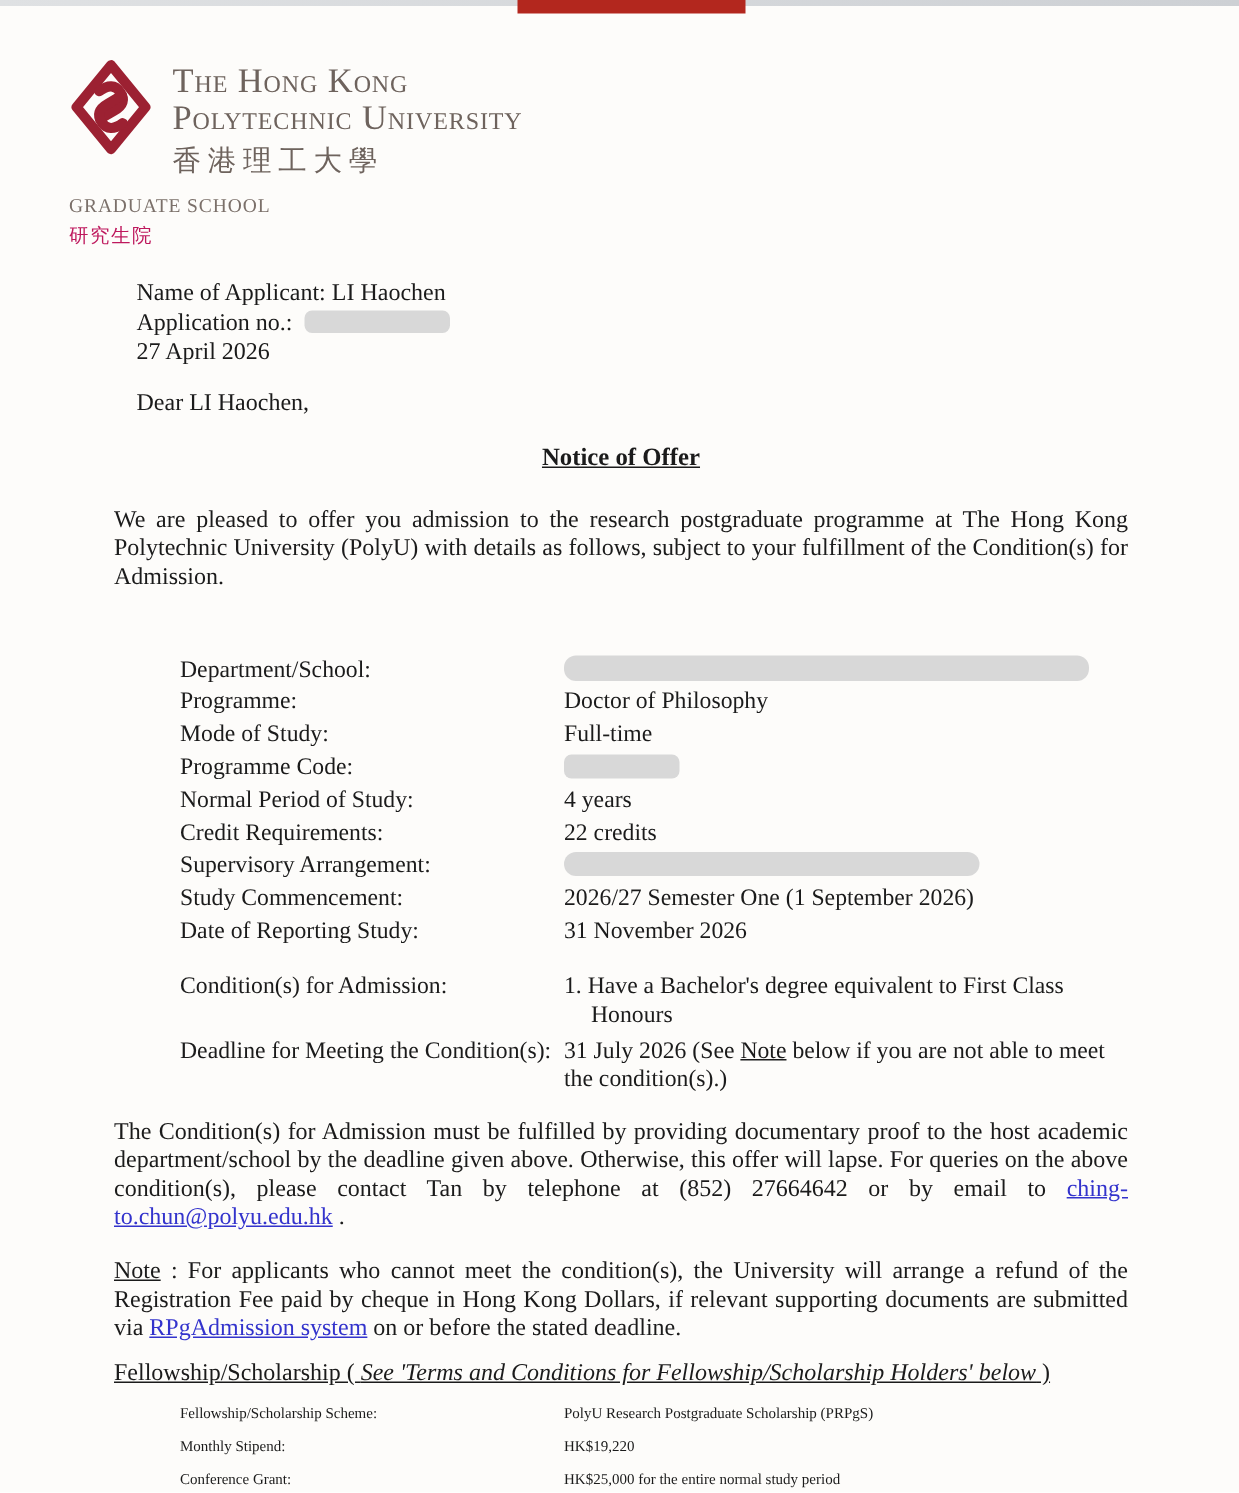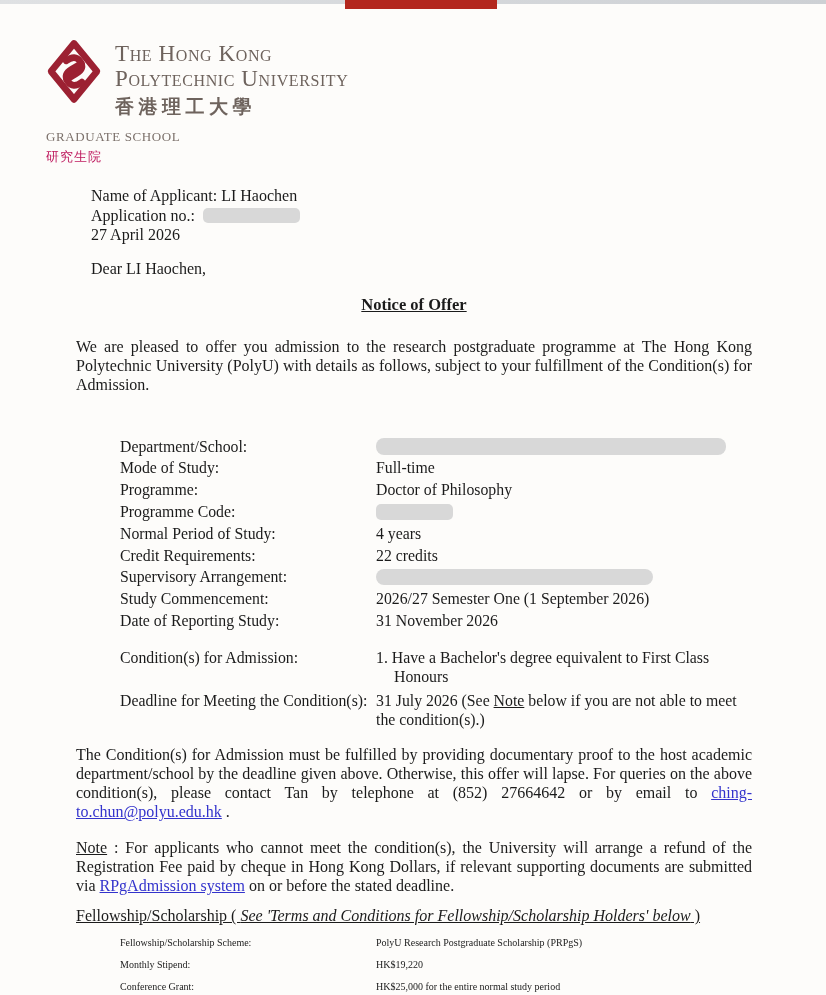--- a/index.html
+++ b/index.html
@@ -23,21 +23,21 @@
   }
   
   .header { position: absolute; top: 38px; left: 46px; }
   .logo-row { display: flex; align-items: flex-start; }
   .logo-mark { width: 56px; height: 68px; flex: none; }
   .logo-text { margin-left: 13px; padding-top: 3px; color: #6e635d; }
   .uni-en {
     font-variant: small-caps;
     font-size: 23px; line-height: 25px; letter-spacing: 0.6px;
   }
-  .uni-zh { font-size: 19px; letter-spacing: 4.5px; margin-top: 3px; color: #6e635d; font-weight: bold; }
+  .uni-zh { font-size: 19px; letter-spacing: 4.5px; margin-top: 3px; color: #6e635d; }
   .unit-en { margin-top: 9px; font-size: 13px; letter-spacing: 0.6px; color: #7b706a; }
   .unit-zh { margin-top: 3px; font-size: 13px; letter-spacing: 1px; color: #be185d;
              font-family: "Liberation Serif", serif; }
   
   .content { position: absolute; left: 76px; top: 186px; width: 676px; font-size: 16px; }
   .addr { margin-left: 15px; line-height: 19.5px; }
   .addr-line { white-space: nowrap; }
   .redact {
     display: inline-block; background: #d8d8d8; vertical-align: -2px;
   }
@@ -107,26 +107,26 @@
     <div class="title"><span>Notice of Offer</span></div>
 
     <div class="para">We are pleased to offer you admission to the research postgraduate programme at The Hong Kong Polytechnic University (PolyU) with details as follows, subject to your fulfillment of the Condition(s) for Admission.</div>
 
     <div class="dtable">
       <div class="drow">
         <span class="dlabel">Department/School:</span>
         <span class="dvalue"><span class="redact redact-dept"></span></span>
       </div>
       <div class="drow">
+        <span class="dlabel">Programme:</span>
+        <span class="dvalue">Doctor of Philosophy</span>
+      </div>
+      <div class="drow">
         <span class="dlabel">Mode of Study:</span>
         <span class="dvalue">Full-time</span>
-      </div>
-      <div class="drow">
-        <span class="dlabel">Programme:</span>
-        <span class="dvalue">Doctor of Philosophy</span>
       </div>
       <div class="drow">
         <span class="dlabel">Programme Code:</span>
         <span class="dvalue"><span class="redact redact-code"></span></span>
       </div>
       <div class="drow">
         <span class="dlabel">Normal Period of Study:</span>
         <span class="dvalue">4 years</span>
       </div>
       <div class="drow">

